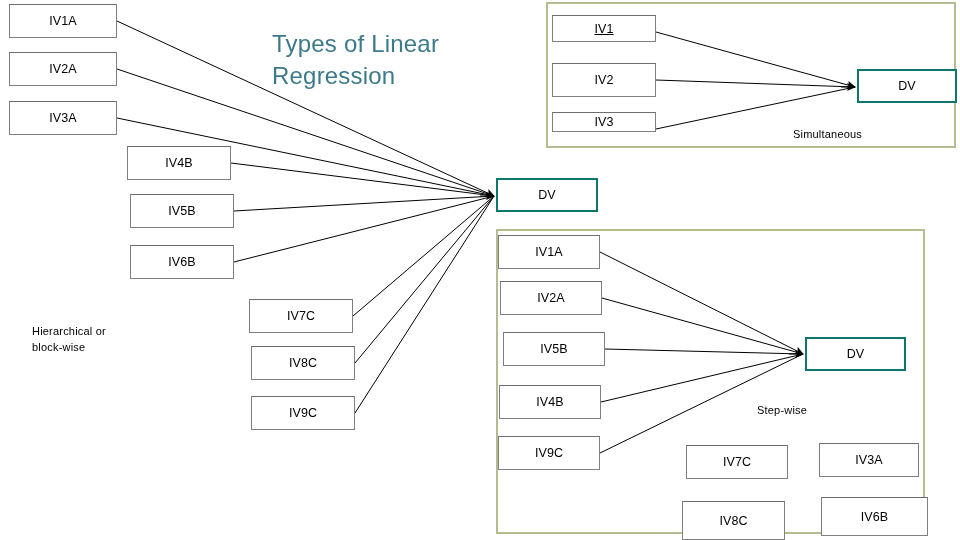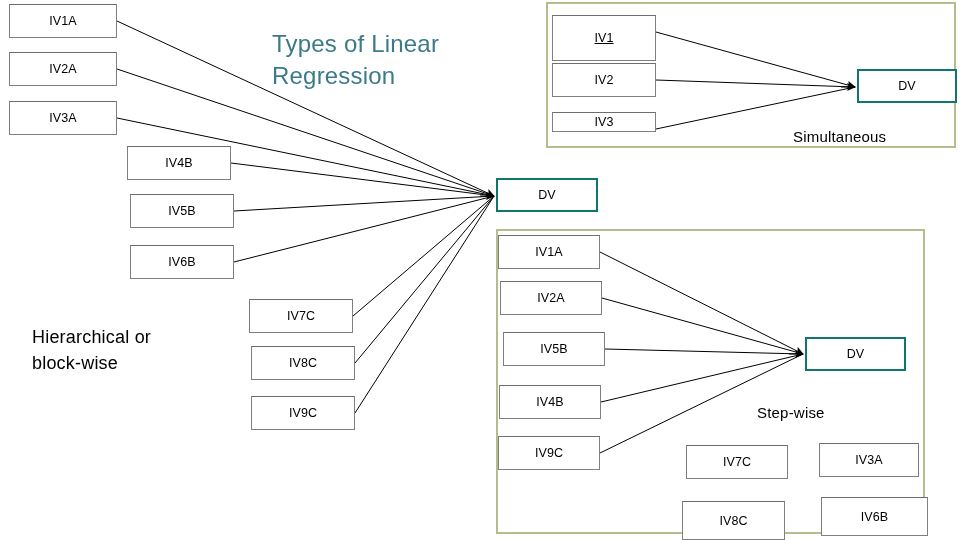--- a/index.html
+++ b/index.html
@@ -42,38 +42,38 @@
   }
   .panel {
     position: absolute;
     box-sizing: border-box;
     border: 2px solid #b7bc8e;
     background: transparent;
     z-index: 1;
   }
   .caption {
     position: absolute;
-    font-size: 15px;
+    font-size: 11px;
     color: #000000;
     letter-spacing: 0.2px;
     white-space: nowrap;
     z-index: 4;
   }
   .title {
     position: absolute;
     font-size: 24px;
     color: #3b7a89;
     line-height: 1.32;
     letter-spacing: 0.2px;
     z-index: 4;
     font-weight: 400;
   }
   .side-label {
     position: absolute;
-    font-size: 18px;
+    font-size: 11px;
     color: #000000;
     line-height: 1.45;
     letter-spacing: 0.2px;
     z-index: 4;
   }
 </style>
 </head>
 <body>
 
 <div id="canvas">
@@ -148,21 +148,21 @@
       </div>
       <div class="node" style="left: 251px; top: 346px; width: 104px; height: 34px;">
         <span>IV8C</span>
       </div>
       <div class="node" style="left: 251px; top: 396px; width: 104px; height: 34px;">
         <span>IV9C</span>
       </div>
       <div class="node node-strong" style="left: 496px; top: 178px; width: 102px; height: 34px;">
         <span>DV</span>
       </div>
-      <div class="node" style="left: 552px; top: 15px; width: 104px; height: 46px; text-decoration: underline;">
+      <div class="node" style="left: 552px; top: 15px; width: 104px; height: 27px; text-decoration: underline;">
         <span>IV1</span>
       </div>
       <div class="node" style="left: 552px; top: 63px; width: 104px; height: 34px; text-align: center;">
         <span>IV2</span>
       </div>
       <div class="node" style="left: 552px; top: 112px; width: 104px; height: 20px;">
         <span>IV3</span>
       </div>
       <div class="node node-strong" style="left: 857px; top: 69px; width: 100px; height: 34px;">
         <span>DV</span>

